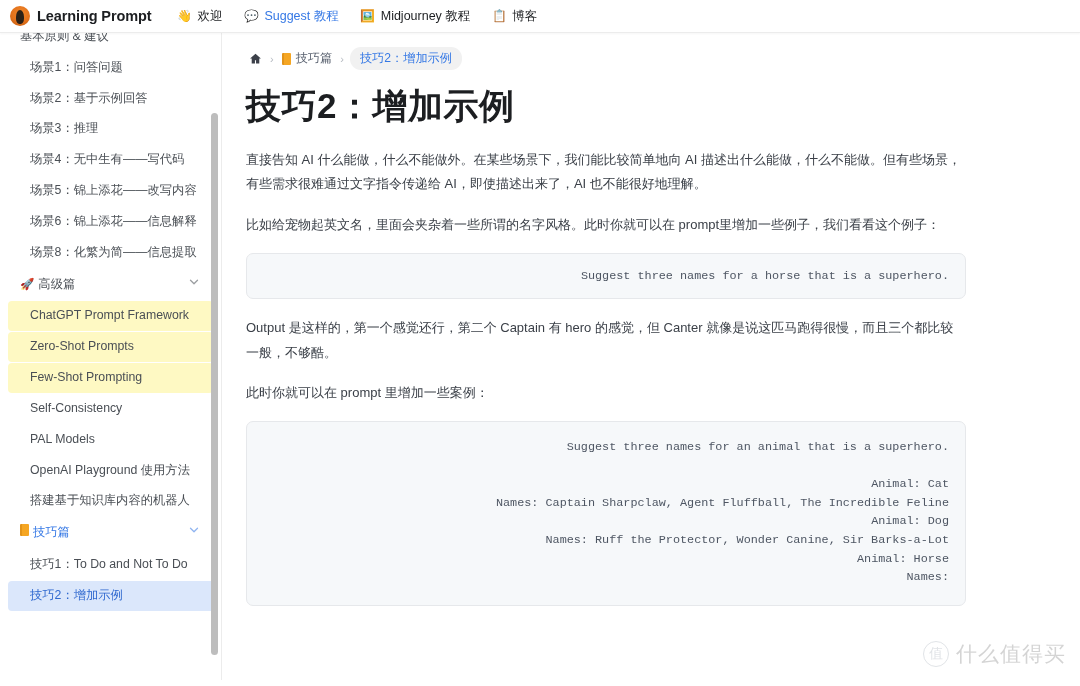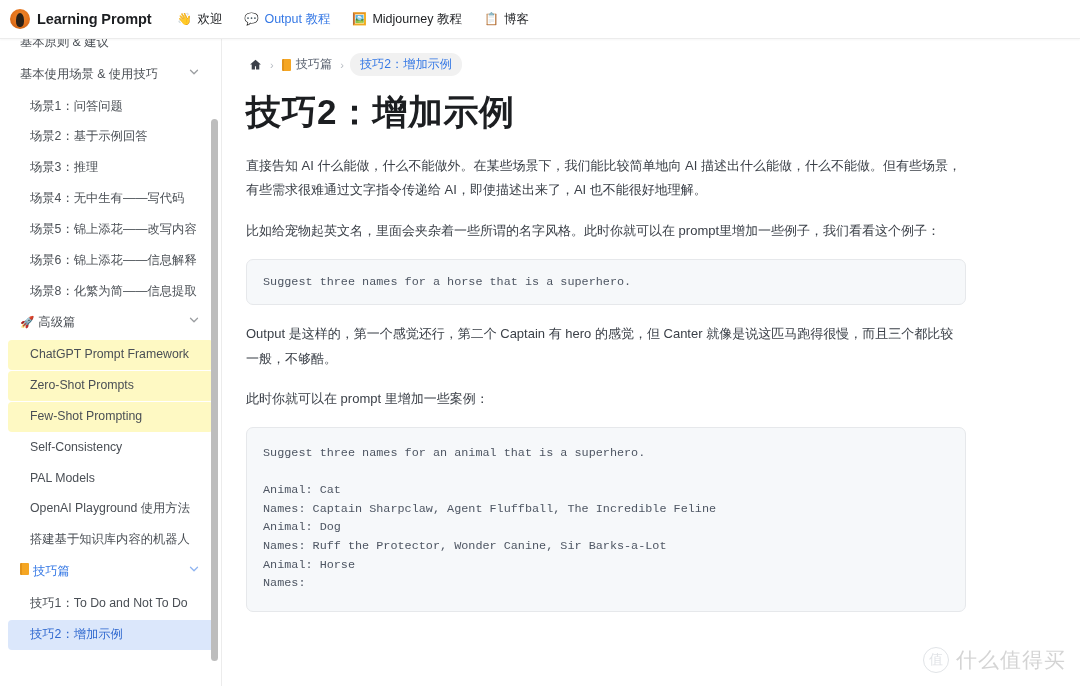--- a/index.html
+++ b/index.html
@@ -7,21 +7,21 @@
     margin: 0; padding: 0;
     width: 1080px; height: 686px;
     overflow: hidden;
     background: #ffffff;
     font-family: "Liberation Sans", "DejaVu Sans", sans-serif;
     -webkit-font-smoothing: antialiased;
   }
 
   
   .navbar {
-    height: 39px;
+    height: 33px;
     display: flex;
     align-items: center;
     padding: 0 0 0 10px;
     background: #ffffff;
     border-bottom: 1px solid #ececec;
     box-shadow: 0 1px 2px rgba(0,0,0,0.04);
     position: relative;
     z-index: 5;
   }
   .brand {
@@ -153,20 +153,21 @@
     border: 1px solid #e6e8eb;
     border-radius: 7px;
     padding: 13px 16px;
     margin: 0 0 17px 0;
     font-family: "Liberation Mono", "DejaVu Sans Mono", monospace;
     font-size: 11.8px;
     line-height: 1.58;
     color: #4e5663;
     white-space: pre;
     overflow: hidden;
+    text-align: right;
   }
   pre.code.tall { padding: 16px 16px 18px 16px; }
 
   
   .watermark {
     position: absolute; right: 14px; bottom: 12px;
     display: flex; align-items: center; gap: 7px;
     opacity: .30; pointer-events: none; user-select: none;
   }
   .wm-circle {
@@ -185,49 +186,41 @@
     <span class="brand-logo"></span>
     <span class="brand-name">Learning Prompt</span>
   </div>
   <div class="nav-items">
     <div class="nav-item">
       <span class="nav-ico">👋</span>
       <span>欢迎</span>
     </div>
     <div class="nav-item active">
       <span class="nav-ico">💬</span>
-      <span>Output 教程</span>
+      <span>Suggest 教程</span>
     </div>
     <div class="nav-item">
       <span class="nav-ico">🖼️</span>
       <span>Midjourney 教程</span>
     </div>
     <div class="nav-item">
       <span class="nav-ico">📋</span>
       <span>博客</span>
     </div>
   </div>
 </div>
 
 <div class="shell">
 
   <div class="sidebar">
     <div class="sidebar-scroll" id="sidebar-list">
         <div class="nav-link">
           <span class="lbl">
             <span>基本原则 &amp; 建议</span>
           </span>
-        </div>
-        <div class="nav-link cat">
-          <span class="lbl">
-            <span>基本使用场景 &amp; 使用技巧</span>
-          </span>
-          <span><svg class="chev" viewBox="0 0 24 24" fill="none" stroke="currentColor" stroke-width="2.2" stroke-linecap="round" stroke-linejoin="round">
-              <polyline points="6 9 12 15 18 9"></polyline>
-            </svg></span>
         </div>
         <div class="nav-link lvl2">
           <span class="lbl">
             <span>场景1：问答问题</span>
           </span>
         </div>
         <div class="nav-link lvl2">
           <span class="lbl">
             <span>场景2：基于示例回答</span>
           </span>

